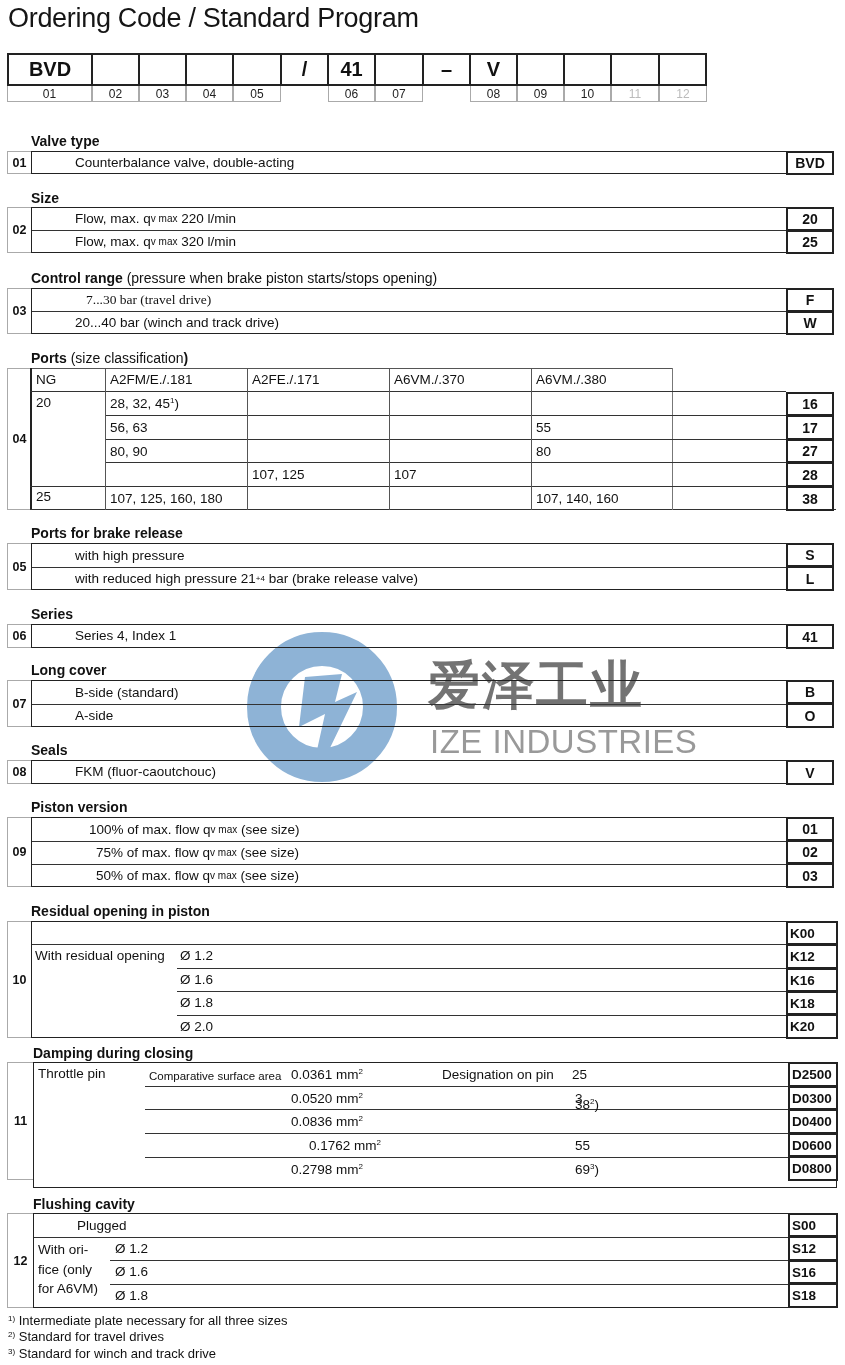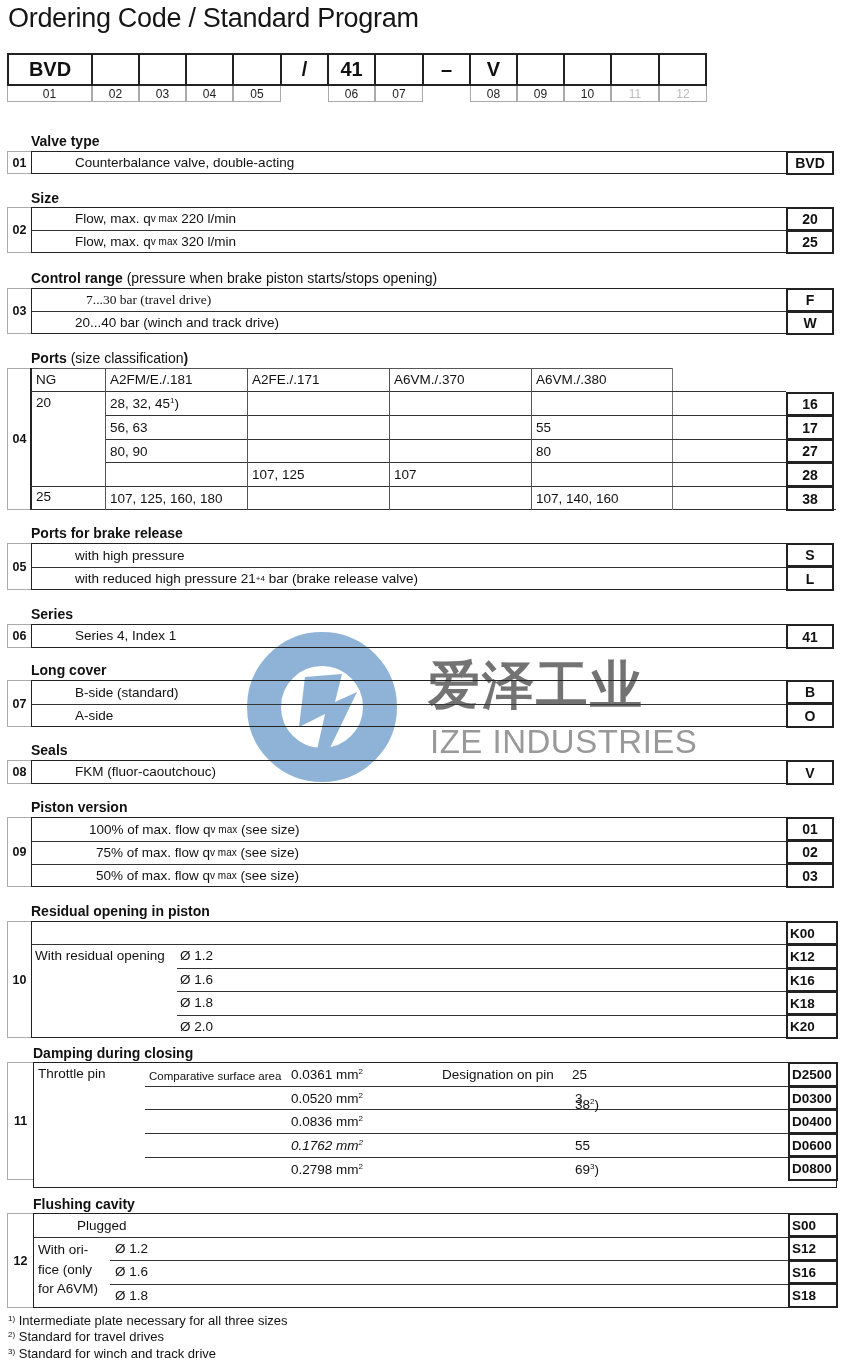--- a/index.html
+++ b/index.html
@@ -284,21 +284,21 @@
     <div class="hline" style="top:23px;left:111px;width:690px;"></div>
 
     <div class="cell" style="left:257px;top:28px;"><span>0.0520</span><span style="white-space:pre"> mm</span><sup>2</sup></div>
     <div class="cell" style="left:541px;top:28px;">3</div>
     <div class="hline" style="top:46px;left:111px;width:690px;"></div>
 
     <div class="cell" style="left:257px;top:51px;"><span>0.0836</span><span style="white-space:pre"> mm</span><sup>2</sup></div>
     <div class="cell" style="left:541px;top:34px;"><span>38</span><sup>2</sup><span>)</span></div>
     <div class="hline" style="top:70px;left:111px;width:690px;"></div>
 
-    <div class="cell" style="left:257px;top:75px;font-style:italic;"><span>0.1762</span><span style="white-space:pre"> mm</span><sup>2</sup></div>
+    <div class="cell" style="left:275px;top:75px;"><span>0.1762</span><span style="white-space:pre"> mm</span><sup>2</sup></div>
     <div class="cell" style="left:541px;top:75px;">55</div>
     <div class="hline" style="top:94px;left:111px;width:690px;"></div>
 
     <div class="cell" style="left:257px;top:99px;"><span>0.2798</span><span style="white-space:pre"> mm</span><sup>2</sup></div>
     <div class="cell" style="left:541px;top:99px;"><span>69</span><sup>3</sup><span>)</span></div>
   </div>
   <div class="codebox wide" style="top:1062px;left:788px;width:50px;height:25px;">D2500</div>
   <div class="codebox wide" style="top:1086px;left:788px;width:50px;height:24px;">D0300</div>
   <div class="codebox wide" style="top:1109px;left:788px;width:50px;height:25px;">D0400</div>
   <div class="codebox wide" style="top:1133px;left:788px;width:50px;height:24px;">D0600</div>

